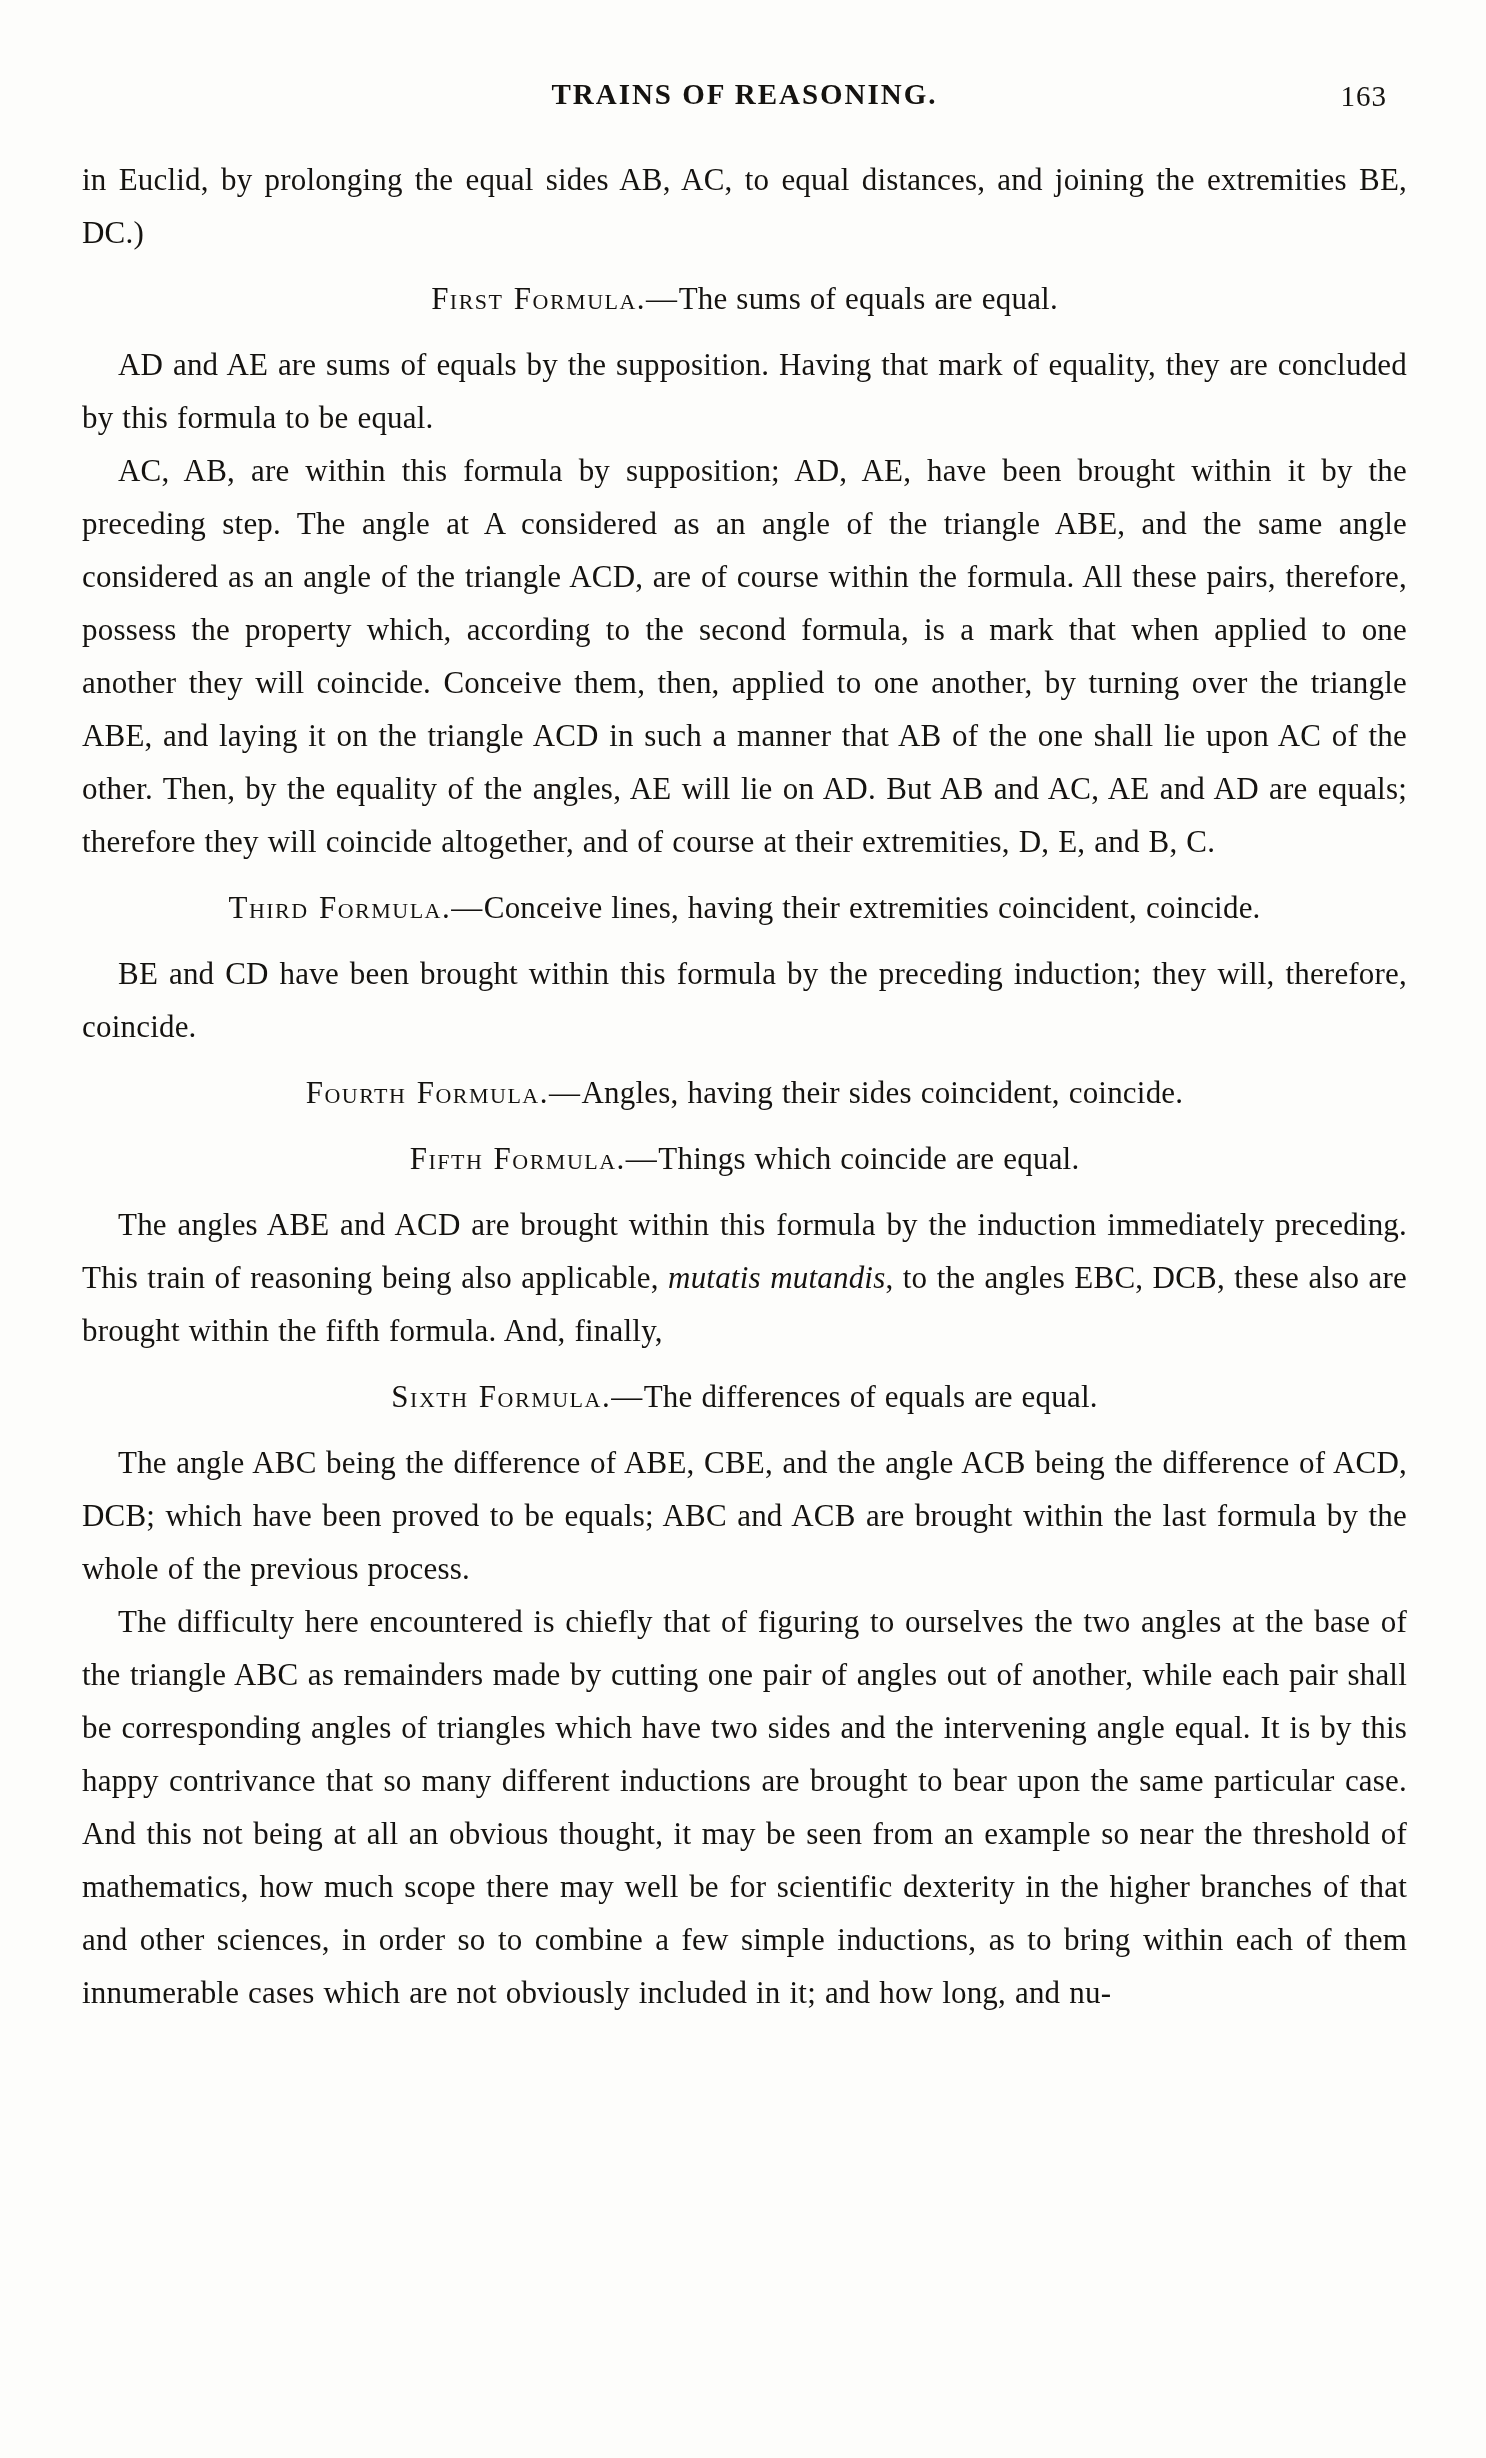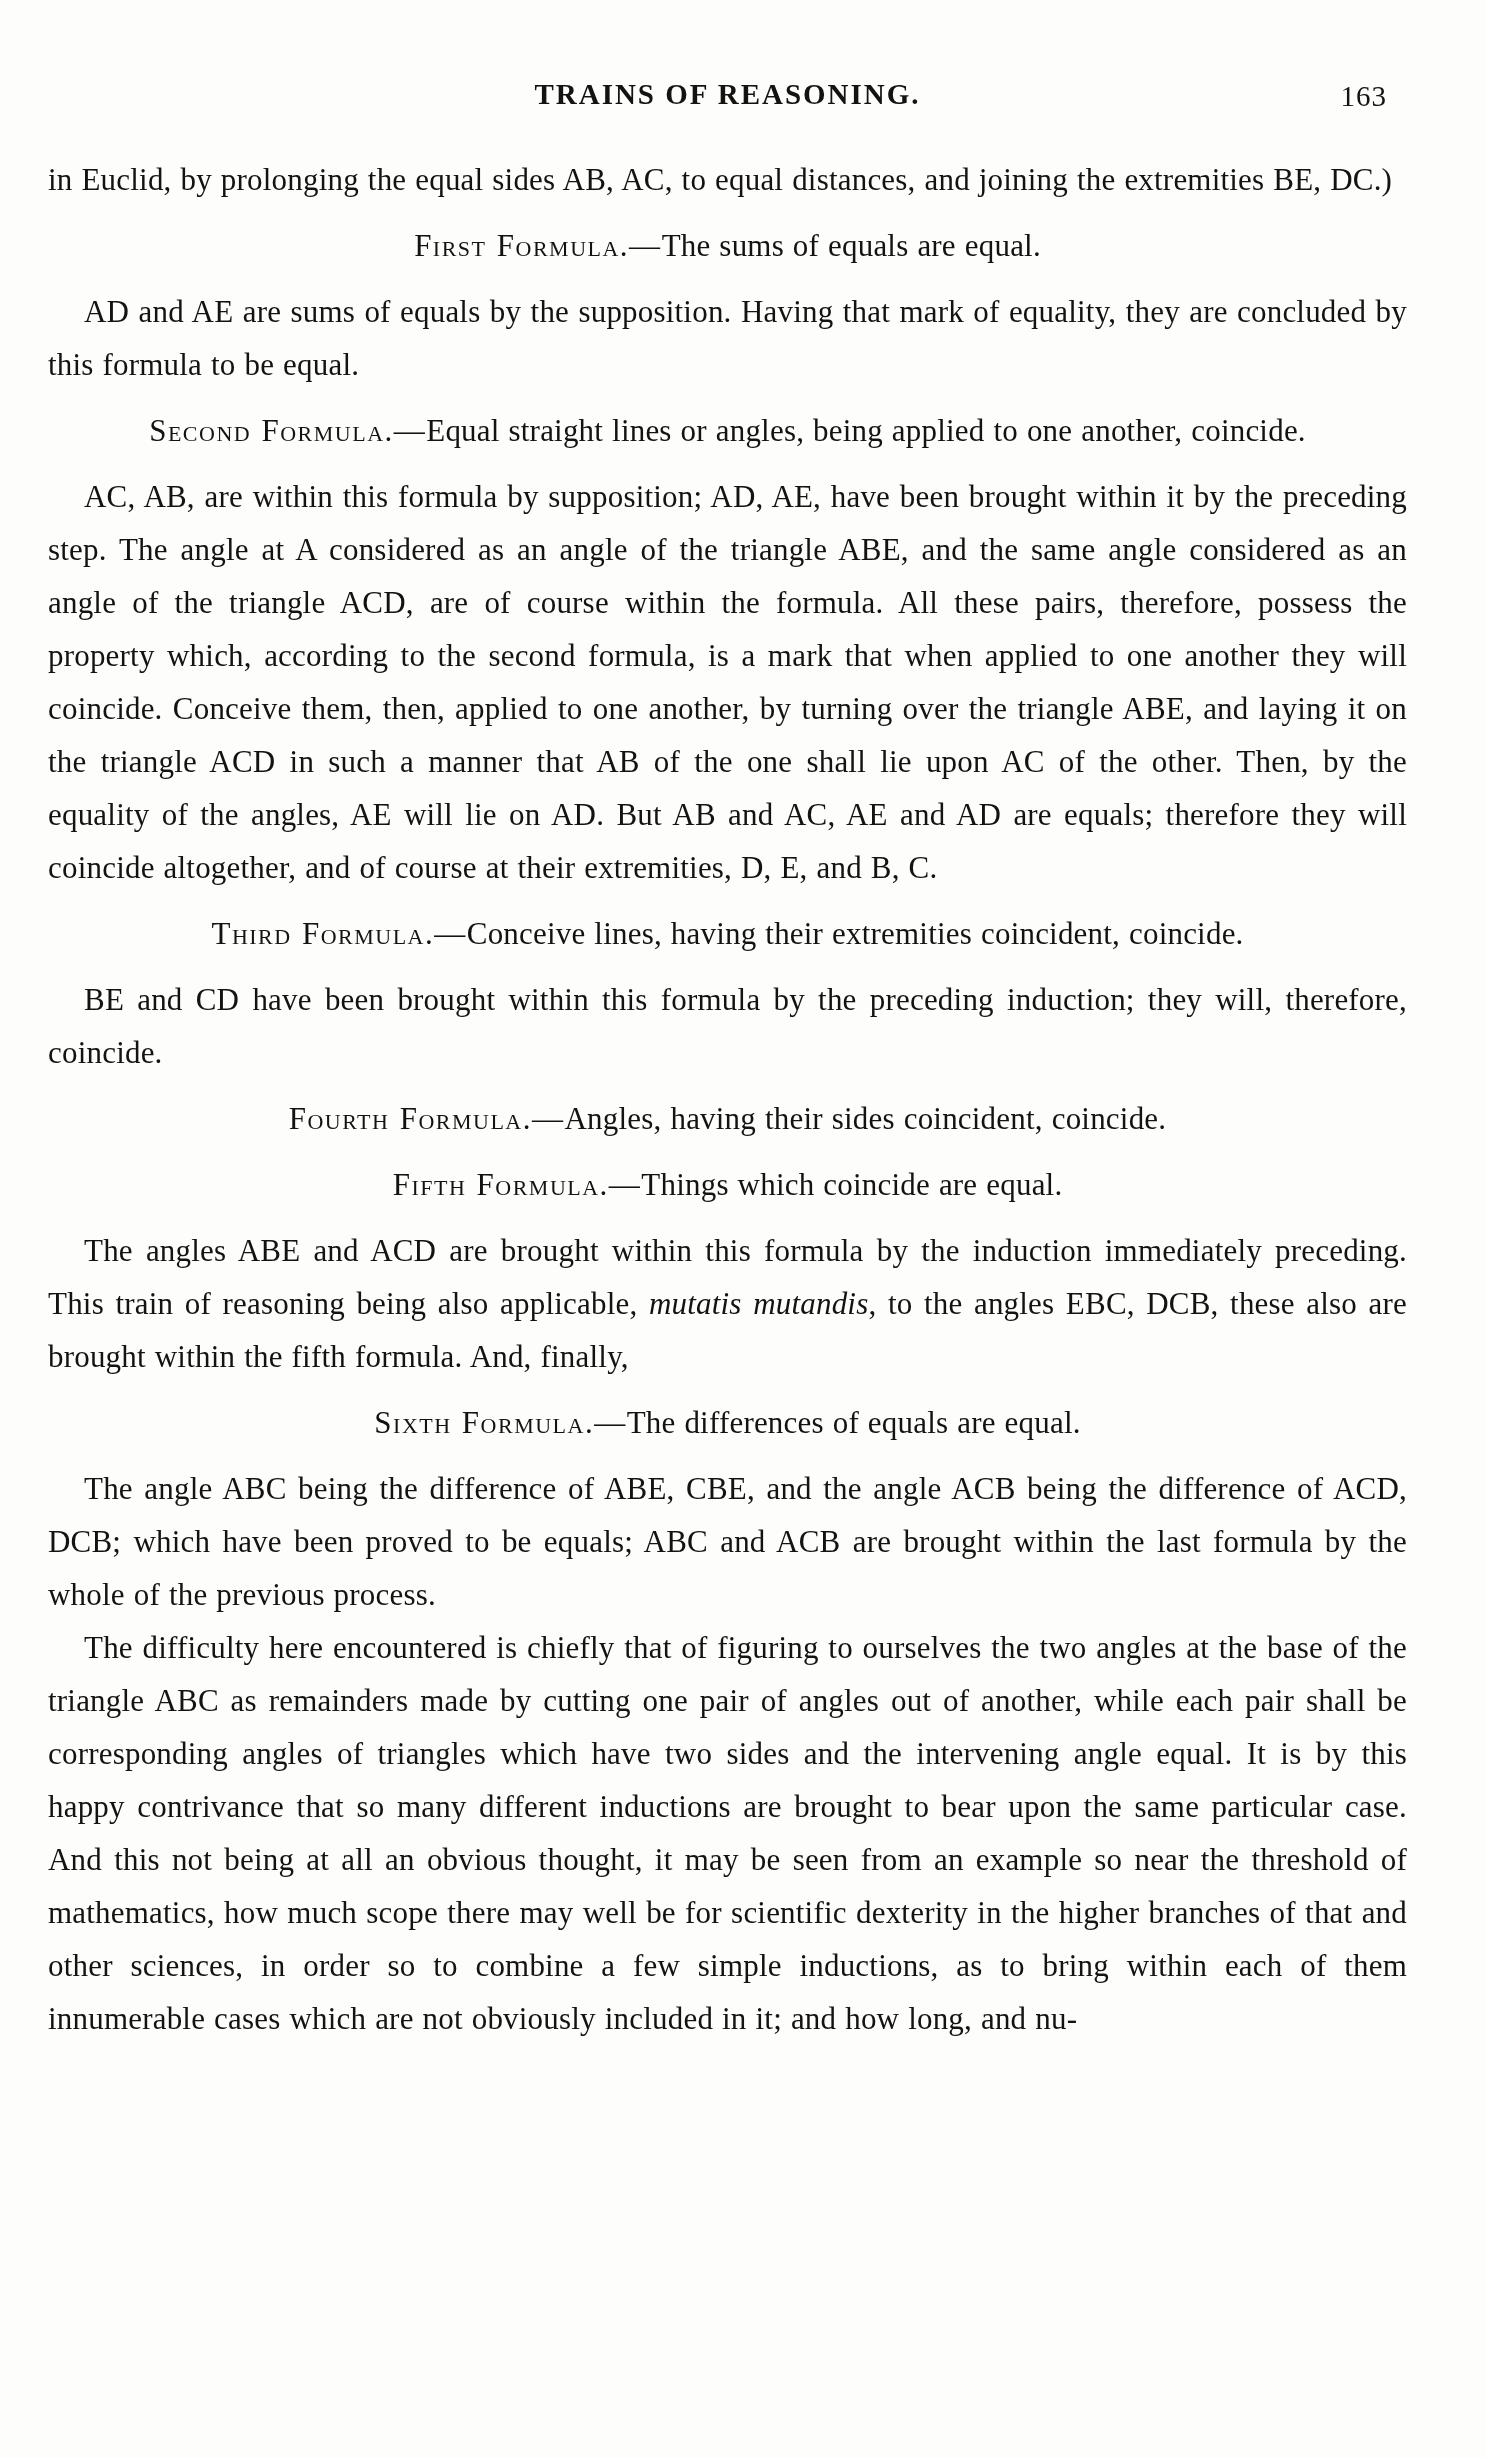--- a/index.html
+++ b/index.html
@@ -7,21 +7,21 @@
     padding: 0;
     background: #e9e9e6;
   }
   .page {
     position: relative;
     width: 1487px;
     height: 2459px;
     margin: 0 auto;
     background: #fdfdfb;
     box-sizing: border-box;
-    padding: 78px 80px 40px 48px;
+    padding: 78px 80px 40px 82px;
     font-family: "Liberation Serif", "DejaVu Serif", serif;
     color: #151310;
     overflow: hidden;
   }
   .running-head {
     position: relative;
     text-align: center;
     font-size: 29px;
     letter-spacing: 2px;
     margin-bottom: 42px;
@@ -70,21 +70,20 @@
 
 <div class="page">
   <div class="running-head">
     <span class="title">TRAINS OF REASONING.</span>
     <span class="folio">163</span>
   </div>
   <div class="body-text">
       <p class="para"><span>in Euclid, by prolonging the equal sides AB, AC, to equal distances, and joining the extremities BE, DC.)</span></p>
       <p class="formula"><span class="formula-label">First Formula.—</span><span class="formula-text">The sums of equals are equal.</span></p>
       <p class="para indent"><span>AD and AE are sums of equals by the supposition.  Having that mark of equality, they are concluded by this formula to be equal.</span></p>
-      <p class="formula"><span class="formula-label">Second Formula.—</span><span class="formula-text">Equal straight lines or angles, being applied to one another, coincide.</span></p>
       <p class="para indent"><span>AC, AB, are within this formula by supposition; AD, AE, have been brought within it by the preceding step.  The angle at A considered as an angle of the triangle ABE, and the same angle considered as an angle of the triangle ACD, are of course within the formula.  All these pairs, therefore, possess the property which, according to the second formula, is a mark that when applied to one another they will coincide.  Conceive them, then, applied to one another, by turning over the triangle ABE, and laying it on the triangle ACD in such a manner that AB of the one shall lie upon AC of the other.  Then, by the equality of the angles, AE will lie on AD.  But AB and AC, AE and AD are equals; therefore they will coincide altogether, and of course at their extremities, D, E, and B, C.</span></p>
       <p class="formula"><span class="formula-label">Third Formula.—</span><span class="formula-text">Conceive lines, having their extremities coincident, coincide.</span></p>
       <p class="para indent"><span>BE and CD have been brought within this formula by the preceding induction; they will, therefore, coincide.</span></p>
       <p class="formula"><span class="formula-label">Fourth Formula.—</span><span class="formula-text">Angles, having their sides coincident, coincide.</span></p>
       <p class="formula"><span class="formula-label">Fifth Formula.—</span><span class="formula-text">Things which coincide are equal.</span></p>
       <p class="para indent"><span>The angles ABE and ACD are brought within this formula by the induction immediately preceding.  This train of reasoning being also applicable, </span><span class="italic">mutatis mutandis</span><span>, to the angles EBC, DCB, these also are brought within the fifth formula.  And, finally,</span></p>
       <p class="formula"><span class="formula-label">Sixth Formula.—</span><span class="formula-text">The differences of equals are equal.</span></p>
       <p class="para indent"><span>The angle ABC being the difference of ABE, CBE, and the angle ACB being the difference of ACD, DCB; which have been proved to be equals; ABC and ACB are brought within the last formula by the whole of the previous process.</span></p>
       <p class="para indent"><span>The difficulty here encountered is chiefly that of figuring to ourselves the two angles at the base of the triangle ABC as remainders made by cutting one pair of angles out of another, while each pair shall be corresponding angles of triangles which have two sides and the intervening angle equal.  It is by this happy contrivance that so many different inductions are brought to bear upon the same particular case.  And this not being at all an obvious thought, it may be seen from an example so near the threshold of mathematics, how much scope there may well be for scientific dexterity in the higher branches of that and other sciences, in order so to combine a few simple inductions, as to bring within each of them innumerable cases which are not obviously included in it; and how long, and nu-</span></p>
     </div>

